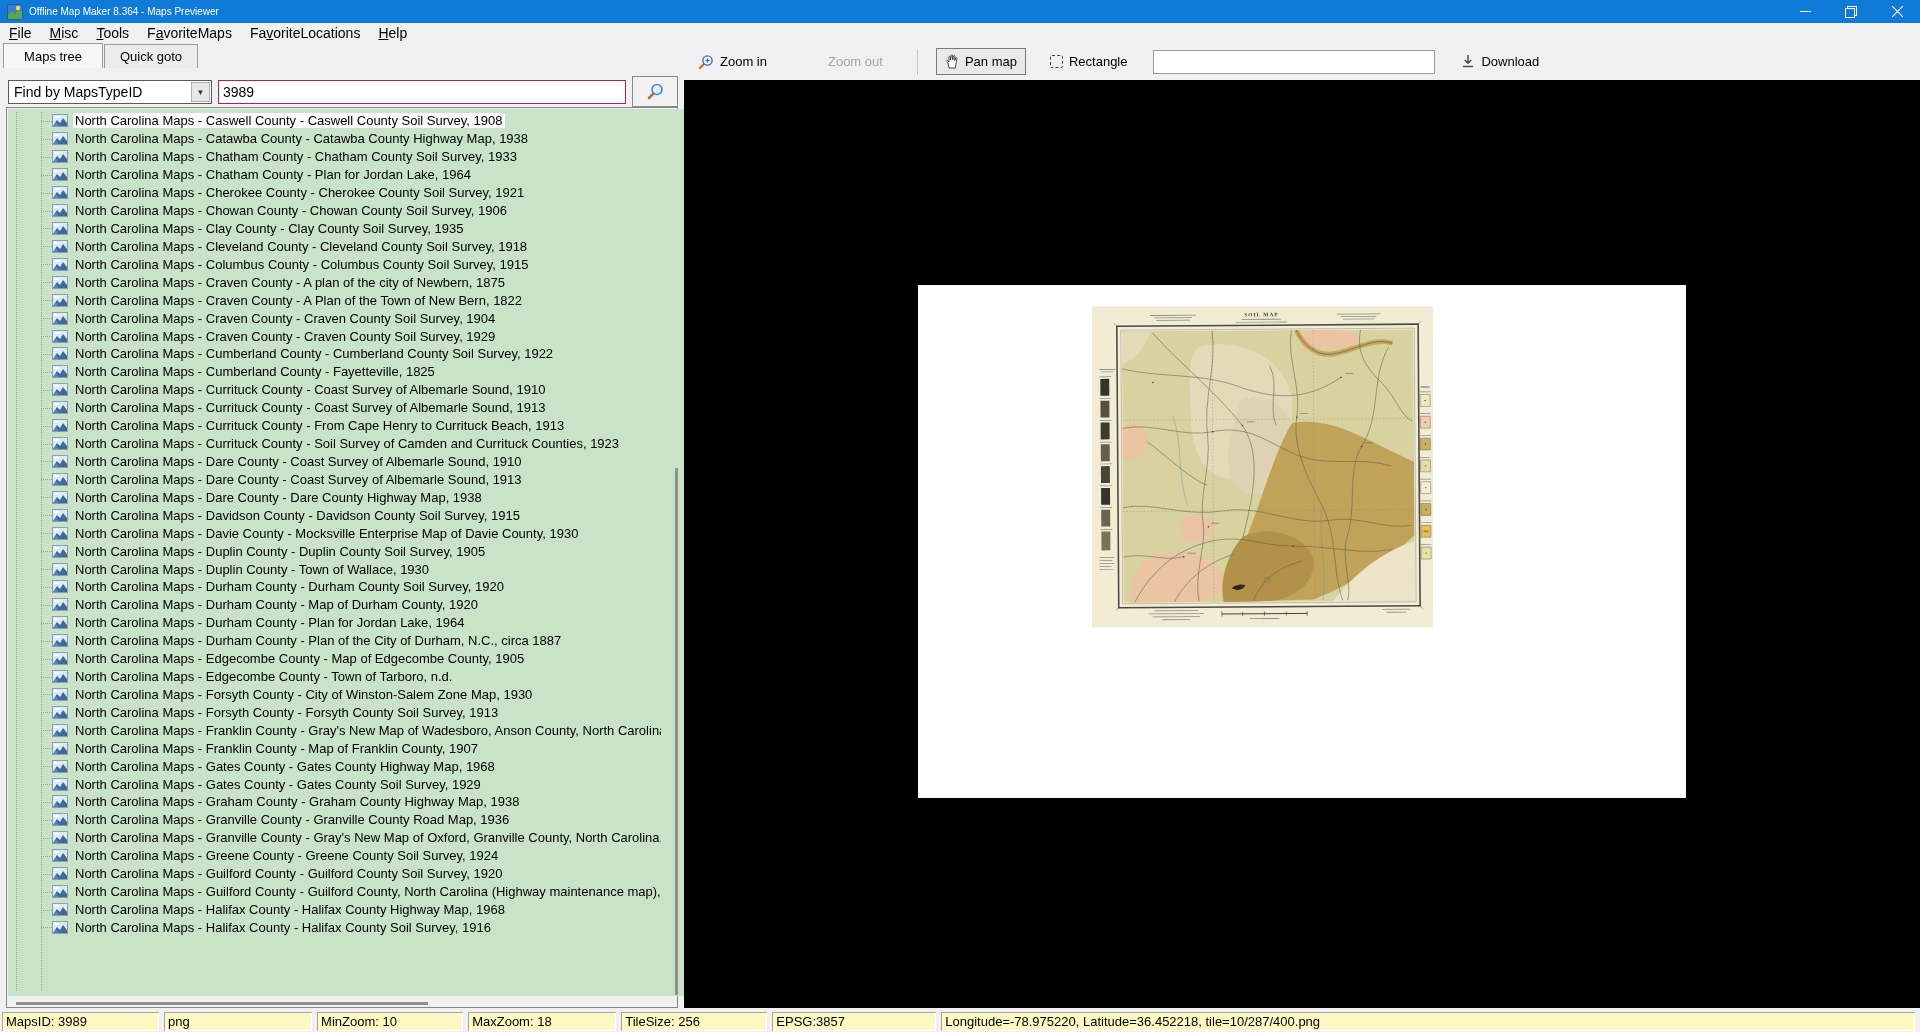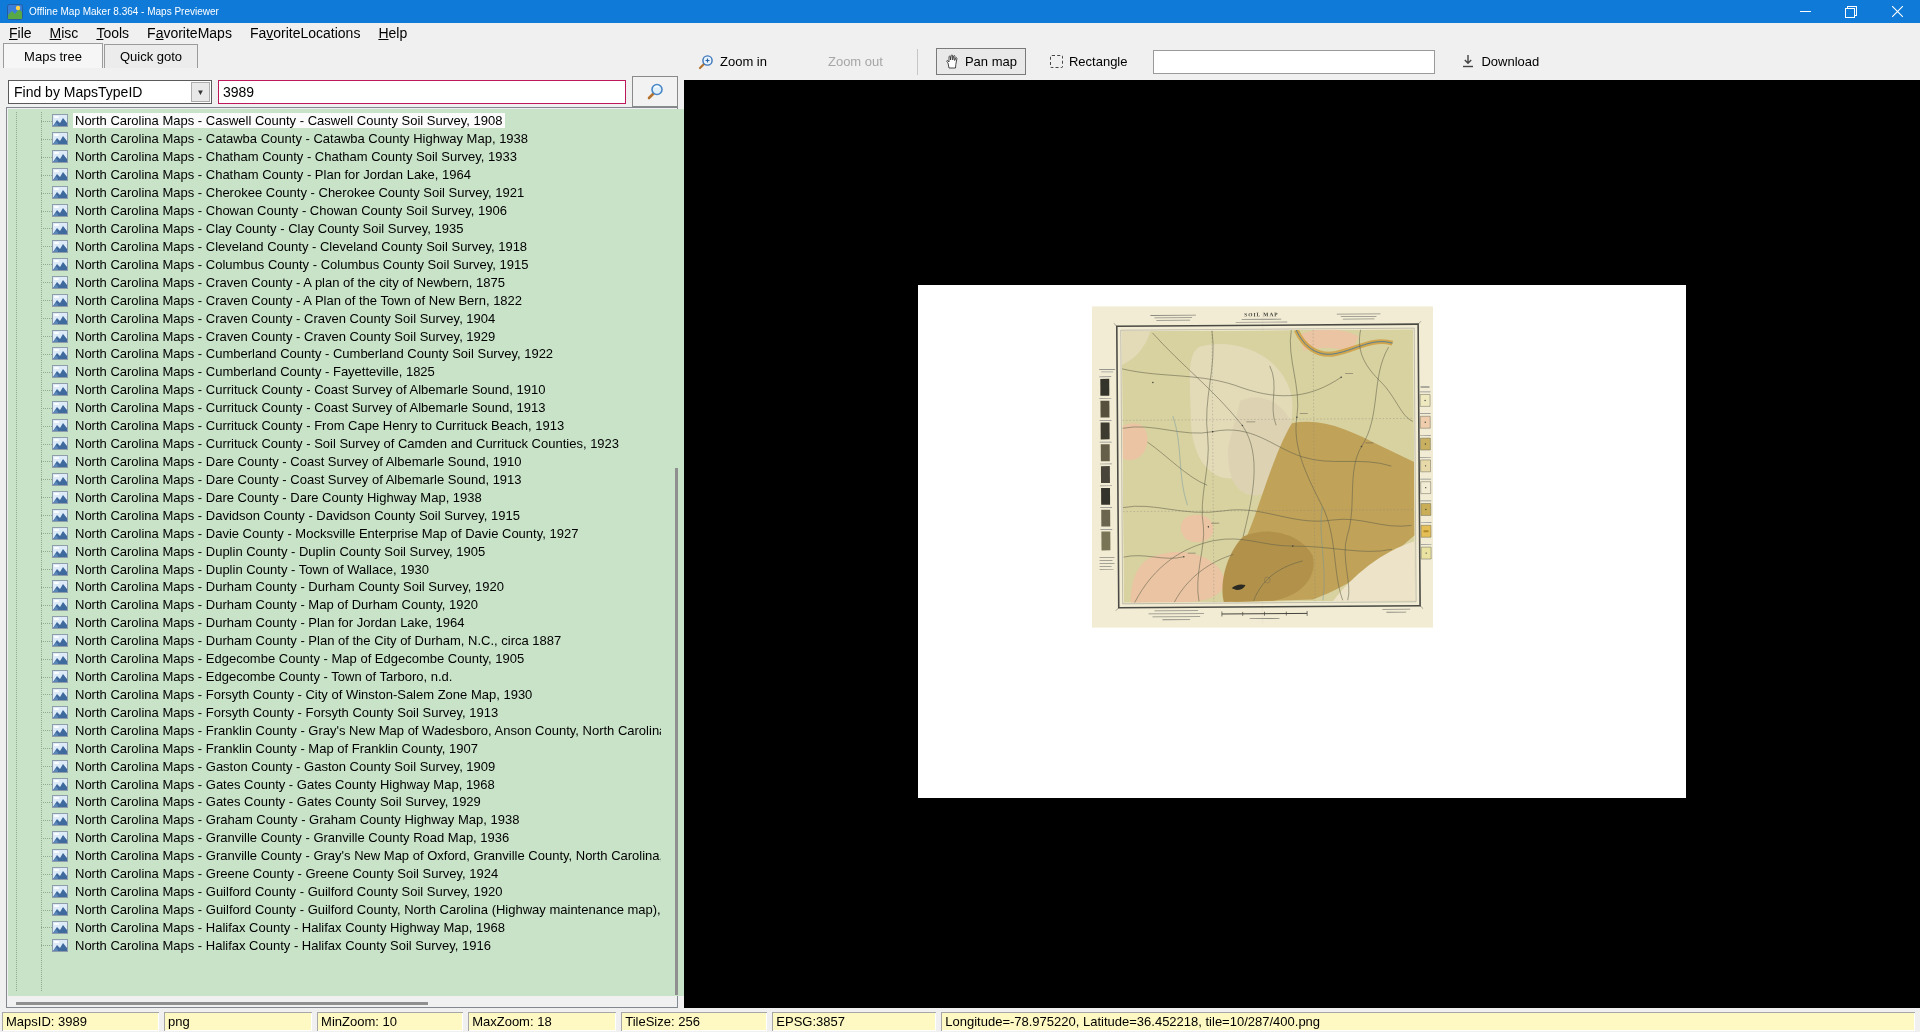--- a/index.html
+++ b/index.html
@@ -364,21 +364,21 @@
     </svg>
     <span class="lbl">North Carolina Maps - Davidson County - Davidson County Soil Survey, 1915</span>
   </div>
           <div class="trow">
     <svg class="tico" viewBox="0 0 16 13">
       <rect x="0.5" y="0.5" width="15" height="12" fill="#dcebf7" stroke="#8f9dab"></rect>
       <path d="M1 12 L5 6 L8 9 L11 4 L15 9 L15 12 Z" fill="#3f6a9e"></path>
       <path d="M1 12 L4 8.5 L6 10.5 L6 12 Z" fill="#5b87b8"></path>
       <rect x="2" y="2" width="5" height="2" rx="1" fill="#ffffff" opacity="0.9"></rect>
     </svg>
-    <span class="lbl">North Carolina Maps - Davie County - Mocksville Enterprise Map of Davie County, 1927</span>
+    <span class="lbl">North Carolina Maps - Davie County - Mocksville Enterprise Map of Davie County, 1930</span>
   </div>
           <div class="trow">
     <svg class="tico" viewBox="0 0 16 13">
       <rect x="0.5" y="0.5" width="15" height="12" fill="#dcebf7" stroke="#8f9dab"></rect>
       <path d="M1 12 L5 6 L8 9 L11 4 L15 9 L15 12 Z" fill="#3f6a9e"></path>
       <path d="M1 12 L4 8.5 L6 10.5 L6 12 Z" fill="#5b87b8"></path>
       <rect x="2" y="2" width="5" height="2" rx="1" fill="#ffffff" opacity="0.9"></rect>
     </svg>
     <span class="lbl">North Carolina Maps - Duplin County - Duplin County Soil Survey, 1905</span>
   </div>
@@ -473,29 +473,20 @@
     <span class="lbl">North Carolina Maps - Franklin County - Gray's New Map of Wadesboro, Anson County, North Carolina,</span>
   </div>
           <div class="trow">
     <svg class="tico" viewBox="0 0 16 13">
       <rect x="0.5" y="0.5" width="15" height="12" fill="#dcebf7" stroke="#8f9dab"></rect>
       <path d="M1 12 L5 6 L8 9 L11 4 L15 9 L15 12 Z" fill="#3f6a9e"></path>
       <path d="M1 12 L4 8.5 L6 10.5 L6 12 Z" fill="#5b87b8"></path>
       <rect x="2" y="2" width="5" height="2" rx="1" fill="#ffffff" opacity="0.9"></rect>
     </svg>
     <span class="lbl">North Carolina Maps - Franklin County - Map of Franklin County, 1907</span>
-  </div>
-          <div class="trow">
-    <svg class="tico" viewBox="0 0 16 13">
-      <rect x="0.5" y="0.5" width="15" height="12" fill="#dcebf7" stroke="#8f9dab"></rect>
-      <path d="M1 12 L5 6 L8 9 L11 4 L15 9 L15 12 Z" fill="#3f6a9e"></path>
-      <path d="M1 12 L4 8.5 L6 10.5 L6 12 Z" fill="#5b87b8"></path>
-      <rect x="2" y="2" width="5" height="2" rx="1" fill="#ffffff" opacity="0.9"></rect>
-    </svg>
-    <span class="lbl">North Carolina Maps - Gaston County - Gaston County Soil Survey, 1909</span>
   </div>
           <div class="trow">
     <svg class="tico" viewBox="0 0 16 13">
       <rect x="0.5" y="0.5" width="15" height="12" fill="#dcebf7" stroke="#8f9dab"></rect>
       <path d="M1 12 L5 6 L8 9 L11 4 L15 9 L15 12 Z" fill="#3f6a9e"></path>
       <path d="M1 12 L4 8.5 L6 10.5 L6 12 Z" fill="#5b87b8"></path>
       <rect x="2" y="2" width="5" height="2" rx="1" fill="#ffffff" opacity="0.9"></rect>
     </svg>
     <span class="lbl">North Carolina Maps - Gates County - Gates County Highway Map, 1968</span>
   </div>

